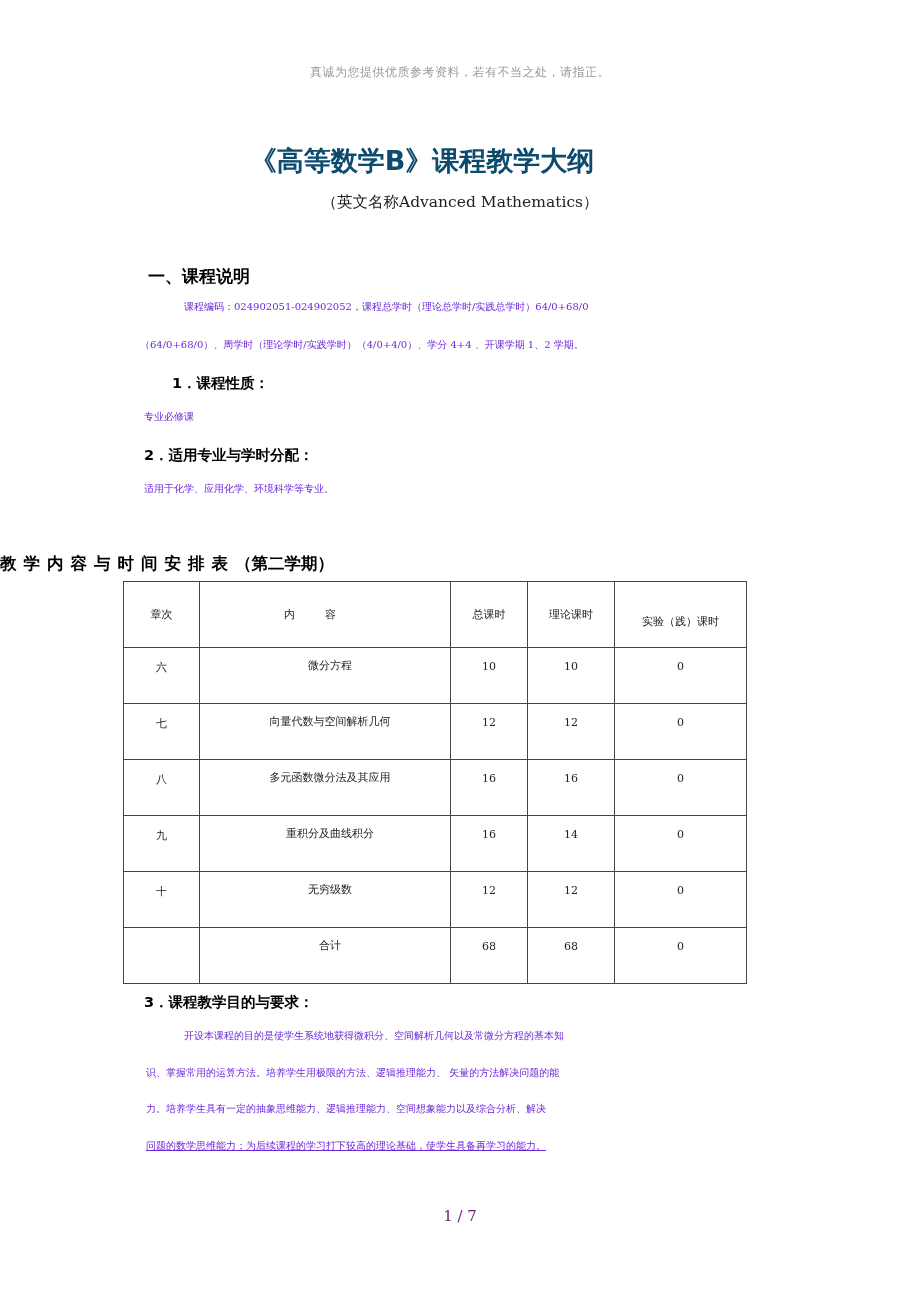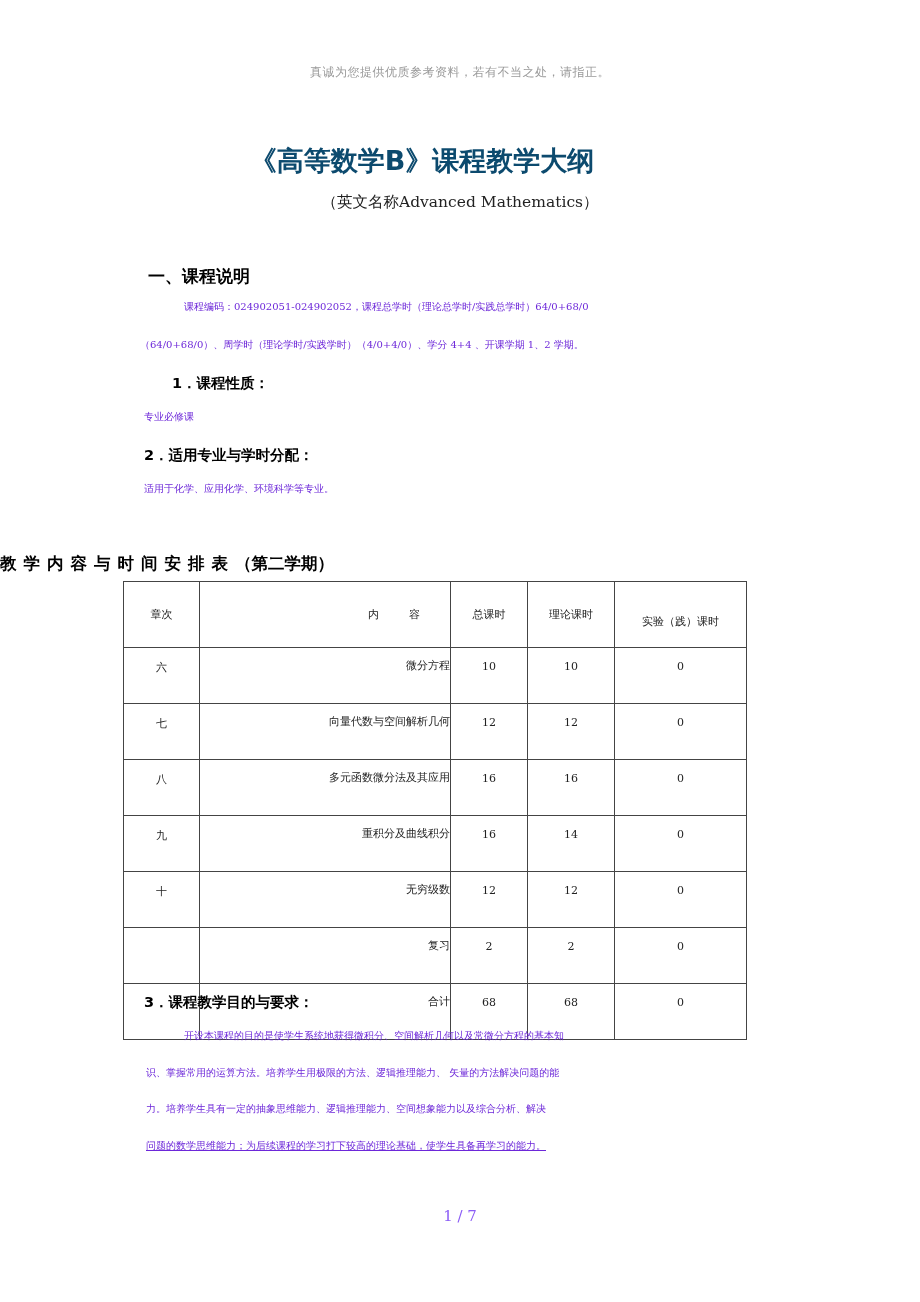--- a/index.html
+++ b/index.html
@@ -11,29 +11,29 @@
   .subtitle { top:192px; left:0; width:920px; text-align:center; font-size:15.5px; color:#222; }
   .h1 { top:265px; left:148px; font-size:17px; font-weight:bold; font-family:"DejaVu Sans","Liberation Sans",sans-serif; color:#000; }
   .para { font-size:10px; color:#6d28d9; white-space:nowrap; }
   .h2 { font-size:14.5px; font-weight:bold; font-family:"DejaVu Sans","Liberation Sans",sans-serif; color:#000; white-space:nowrap; }
   .table-title { top:553px; left:0; width:920px; text-align:left; font-size:16.5px; font-weight:bold; letter-spacing:7px; font-family:"DejaVu Sans","Liberation Sans",sans-serif; color:#000; }
   .table-title .suffix { letter-spacing:0; }
   table.sched { position:absolute; top:581px; left:123px; border-collapse:collapse; width:624px; font-size:11px; color:#222; }
   table.sched td { border:1px solid #444; height:43px; padding:0; vertical-align:middle; }
   table.sched tr.head td { height:51px; }
   td.c-ch { width:75px; text-align:center; }
-  td.c-content { width:240px; text-align:right; padding-left:10px !important; }
+  td.c-content { width:240px; text-align:center; padding-left:10px !important; }
   td.c-total { width:76px; text-align:center; }
   td.c-theory { width:86px; text-align:center; }
   td.c-lab { text-align:center; }
   tr.head td.c-content { padding-left:0 !important; letter-spacing:30px; }
   tr.head td.c-lab { padding-top:14px !important; }
   tr.body td { vertical-align:top; padding-top:10px; }
   tr.body td.c-ch, tr.body td.c-total, tr.body td.c-theory, tr.body td.c-lab { padding-top:12px; }
-  .page-num { top:1207px; left:0; width:920px; text-align:center; font-size:15px; color:#8b5cf6; }
+  .page-num { top:1207px; left:0; width:920px; text-align:center; font-size:15px; color:#701a75; }
 </style>
 </head>
 <body>
 
 <div class="abs watermark">真诚为您提供优质参考资料，若有不当之处，请指正。</div>
 
 <div class="abs title">《高等数学B》课程教学大纲</div>
 <div class="abs subtitle">（英文名称Advanced Mathematics）</div>
 
 <div class="abs h1">一、课程说明</div>
@@ -90,27 +90,20 @@
   </tr>
   <tr class="body">
     <td class="c-ch">十</td>
     <td class="c-content">无穷级数</td>
     <td class="c-total">12</td>
     <td class="c-theory">12</td>
     <td class="c-lab">0</td>
   </tr>
   <tr class="body">
     <td class="c-ch"></td>
-    <td class="c-content">复习</td>
-    <td class="c-total">2</td>
-    <td class="c-theory">2</td>
-    <td class="c-lab">0</td>
-  </tr>
-  <tr class="body">
-    <td class="c-ch"></td>
     <td class="c-content">合计</td>
     <td class="c-total">68</td>
     <td class="c-theory">68</td>
     <td class="c-lab">0</td>
   </tr>
 </tbody>
   </table>
 
 <div class="abs h2" style="top:993px; left:144px;">3．课程教学目的与要求：</div>
 <div class="abs para" style="top:1029px; left:184px;text-align:center;">开设本课程的目的是使学生系统地获得微积分、空间解析几何以及常微分方程的基本知</div>

